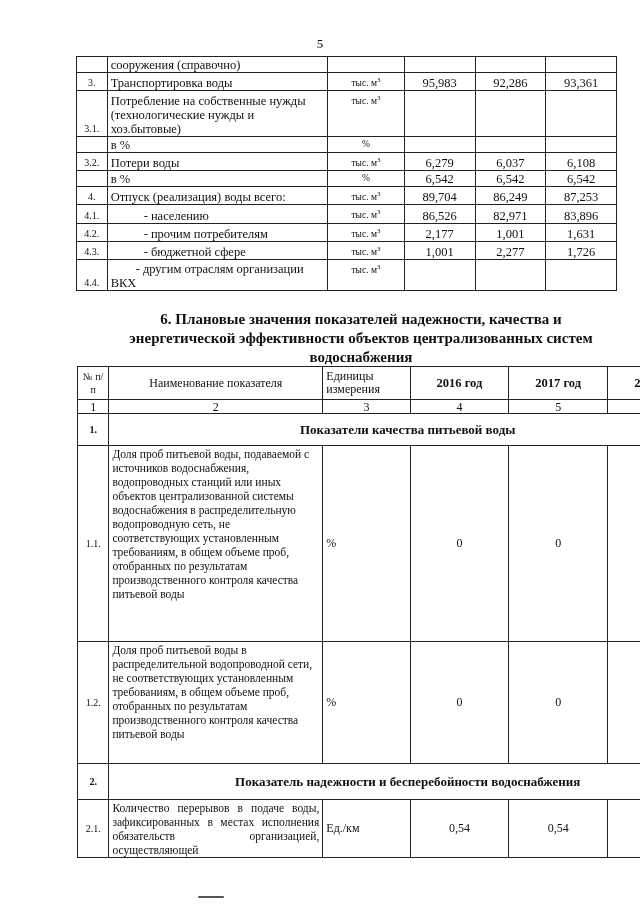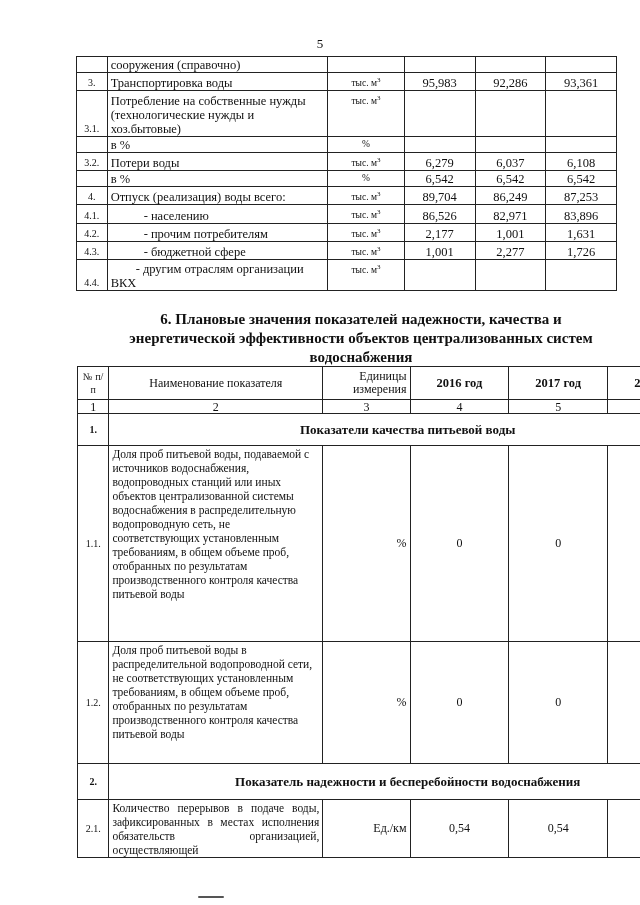--- a/index.html
+++ b/index.html
@@ -23,21 +23,21 @@
   #t1 tr.tall { height: 46px; }
   #t1 tr.mid { height: 31px; }
 
   .section-title { position: absolute; top: 310px; left: 90px; width: 470px; text-align: center; font-weight: bold; font-size: 15px; line-height: 19px; margin-left: 36px; }
 
   
   #t2 { left: 77px; top: 366px; width: 630px; font-size: 12px; }
   #t2 td { padding: 0 3px; vertical-align: middle; }
   #t2 td.c1 { width: 27px; text-align: center; font-size: 10px; }
   #t2 td.c2 { width: 184px; line-height: 14px; font-size: 11.5px; }
-  #t2 td.c3 { width: 75px; text-align: right; }
+  #t2 td.c3 { width: 75px; text-align: left; }
   #t2 td.c4, #t2 td.c5, #t2 td.c6 { width: 85px; text-align: center; }
   #t2 tr.head td { height: 33px; line-height: 13px; }
   #t2 tr.head td.bold { font-weight: bold; font-size: 12.5px; }
   #t2 tr.idx td { height: 14px; line-height: 12px; text-align: center; font-size: 12px; }
   #t2 tr.sec td { height: 32px; }
   #t2 tr.sec td.sectitle { text-align: center; font-weight: bold; font-size: 13px; }
   #t2 tr.sec td.c1 { font-weight: bold; }
   #t2 td.c2.just { text-align: justify; text-align-last: justify; }
 
   .scribble { position: absolute; top: 896px; left: 198px; width: 26px; height: 2px; background: #555; border-radius: 1px; }

